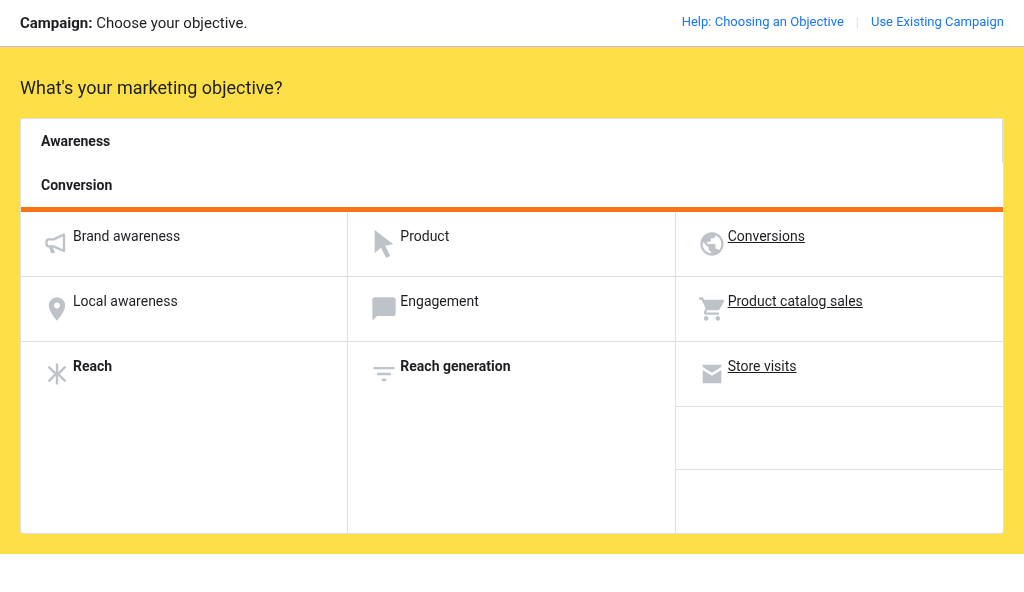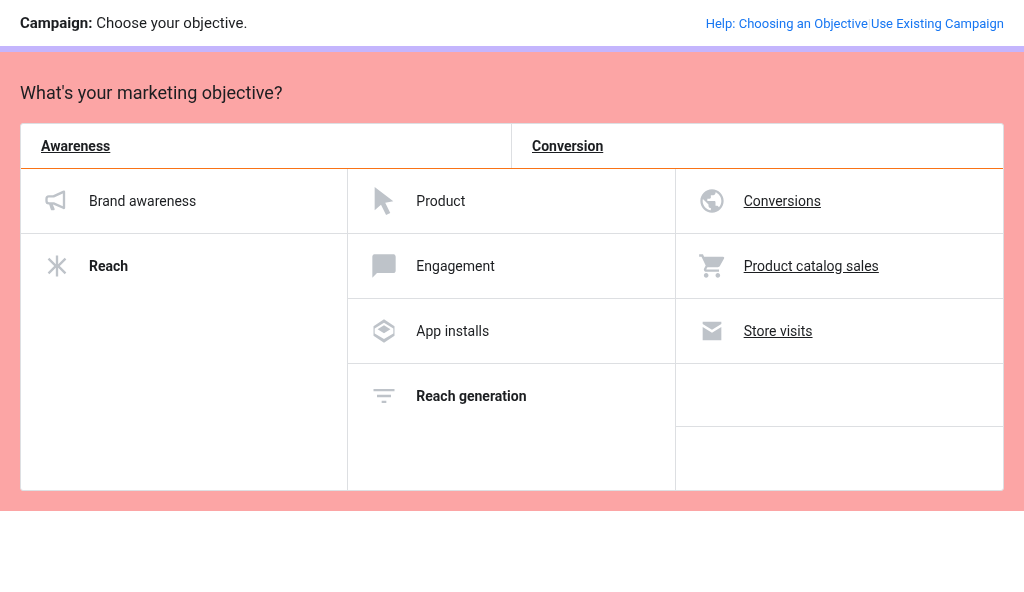--- a/index.html
+++ b/index.html
@@ -13,56 +13,57 @@
     .page-wrapper {
       max-width: 1024px;
       margin: 0 auto;
       background: #fff;
       min-height: 592px;
     }
 
     
     .header {
       display: flex;
-      align-items: center;
+      align-items: flex-start;
       justify-content: space-between;
       padding: 14px 20px;
       background: #fff;
-      border-bottom: 6px solid #c4b5fd;
+      border-bottom: 1px solid #c4b5fd;
     }
 
     .header-title {
       font-size: 15px;
       color: #1c1e21;
     }
 
     .header-title span.label {
       font-weight: 700;
     }
 
     .header-links {
       display: flex;
       align-items: center;
+      gap: 12px;
       font-size: 13px;
       color: #1877f2;
     }
 
     .header-links a {
       color: #1877f2;
       text-decoration: none;
       cursor: pointer;
     }
 
     .header-links .divider {
       color: #dddfe2;
     }
 
     
     .main-content {
-      background: #fca5a5;
+      background: #fde047;
       padding: 30px 20px 20px 20px;
     }
 
     .section-title {
       font-size: 18px;
       font-weight: 400;
       color: #1c1e21;
       margin-bottom: 20px;
     }
 
@@ -70,23 +71,22 @@
     .objectives-table {
       background: #fff;
       border: 1px solid #dddfe2;
       border-radius: 3px;
       overflow: hidden;
       width: 100%;
     }
 
     .objectives-header {
       display: grid;
-      grid-template-columns: 1fr 1fr;
-      border-bottom: 1px solid #f97316;
-      text-decoration: underline;
+      grid-template-columns: 1fr;
+      border-bottom: 5px solid #f97316;
     }
 
     .col-header {
       padding: 14px 20px;
       font-weight: 700;
       font-size: 14px;
       color: #1c1e21;
       border-right: 1px solid #dddfe2;
     }
 
@@ -103,22 +103,21 @@
       border-right: 1px solid #dddfe2;
     }
 
     .col-items:last-child {
       border-right: none;
       text-decoration: underline;
     }
 
     .objective-item {
       display: flex;
-      align-items: center;
-      gap: 16px;
+      gap: 0;
       padding: 16px 20px;
       border-bottom: 1px solid #dddfe2;
       cursor: pointer;
       transition: background 0.1s;
     }
 
     .objective-item:last-child {
       border-bottom: none;
       font-weight: bold;
     }
@@ -188,20 +187,28 @@
 
           <div class="objective-item">
             <div class="obj-icon">
               <svg viewBox="0 0 24 24" xmlns="http://www.w3.org/2000/svg">
                 <path d="M18 3a1 1 0 0 0-1 .26L8.54 7H5a3 3 0 0 0-3 3v2a3 3 0 0 0 3 3h.28l1.49 4.48A1 1 0 0 0 7.72 20H9a1 1 0 0 0 .95-1.31L8.44 15H8.54l8.46 3.74A1 1 0 0 0 18 19a1 1 0 0 0 1-1V4a1 1 0 0 0-1-1zm-1 13.53L9.5 13H5a1 1 0 0 1-1-1v-2a1 1 0 0 1 1-1h4.5l7.5-3.53z"></path>
               </svg>
             </div>
             <span class="obj-label">Brand awareness</span>
           </div>
 
+          <div class="objective-item">
+            <div class="obj-icon">
+              <svg viewBox="0 0 24 24" xmlns="http://www.w3.org/2000/svg">
+                <path d="M12 2C8.13 2 5 5.13 5 9c0 5.25 7 13 7 13s7-7.75 7-13c0-3.87-3.13-7-7-7zm0 9.5c-1.38 0-2.5-1.12-2.5-2.5s1.12-2.5 2.5-2.5 2.5 1.12 2.5 2.5-1.12 2.5-2.5 2.5z"></path>
+              </svg>
+            </div>
+            <span class="obj-label">Local awareness</span>
+          </div>
 
           <div class="objective-item">
             <div class="obj-icon">
               <svg viewBox="0 0 24 24" xmlns="http://www.w3.org/2000/svg">
                 <path d="M13 3h-2v7.59L5.41 5 4 6.41 9.59 12 4 17.59 5.41 19 11 13.41V21h2v-7.59L18.59 19 20 17.59 14.41 12 20 6.41 18.59 5 13 10.59V3z"></path>
               </svg>
             </div>
             <span class="obj-label">Reach</span>
           </div>
 
@@ -220,28 +227,20 @@
 
           <div class="objective-item">
             <div class="obj-icon">
               <svg viewBox="0 0 24 24" xmlns="http://www.w3.org/2000/svg">
                 <path d="M20 2H4c-1.1 0-2 .9-2 2v18l4-4h14c1.1 0 2-.9 2-2V4c0-1.1-.9-2-2-2z"></path>
               </svg>
             </div>
             <span class="obj-label">Engagement</span>
           </div>
 
-          <div class="objective-item">
-            <div class="obj-icon">
-              <svg viewBox="0 0 24 24" xmlns="http://www.w3.org/2000/svg">
-                <path d="M21 8l-9-6-9 6v8l9 6 9-6V8zm-9 10.88L4 14.12V9.88L12 5l8 4.88v4.24L12 18.88zM12 7L6.5 10.5 12 14l5.5-3.5L12 7z"></path>
-              </svg>
-            </div>
-            <span class="obj-label">App installs</span>
-          </div>
 
 
           <div class="objective-item">
             <div class="obj-icon">
               <svg viewBox="0 0 24 24" xmlns="http://www.w3.org/2000/svg">
                 <path d="M10 18h4v-2h-4v2zm-7-12v2h18V6H3zm3 7h12v-2H6v2z"></path>
               </svg>
             </div>
             <span class="obj-label">Reach generation</span>
           </div>

